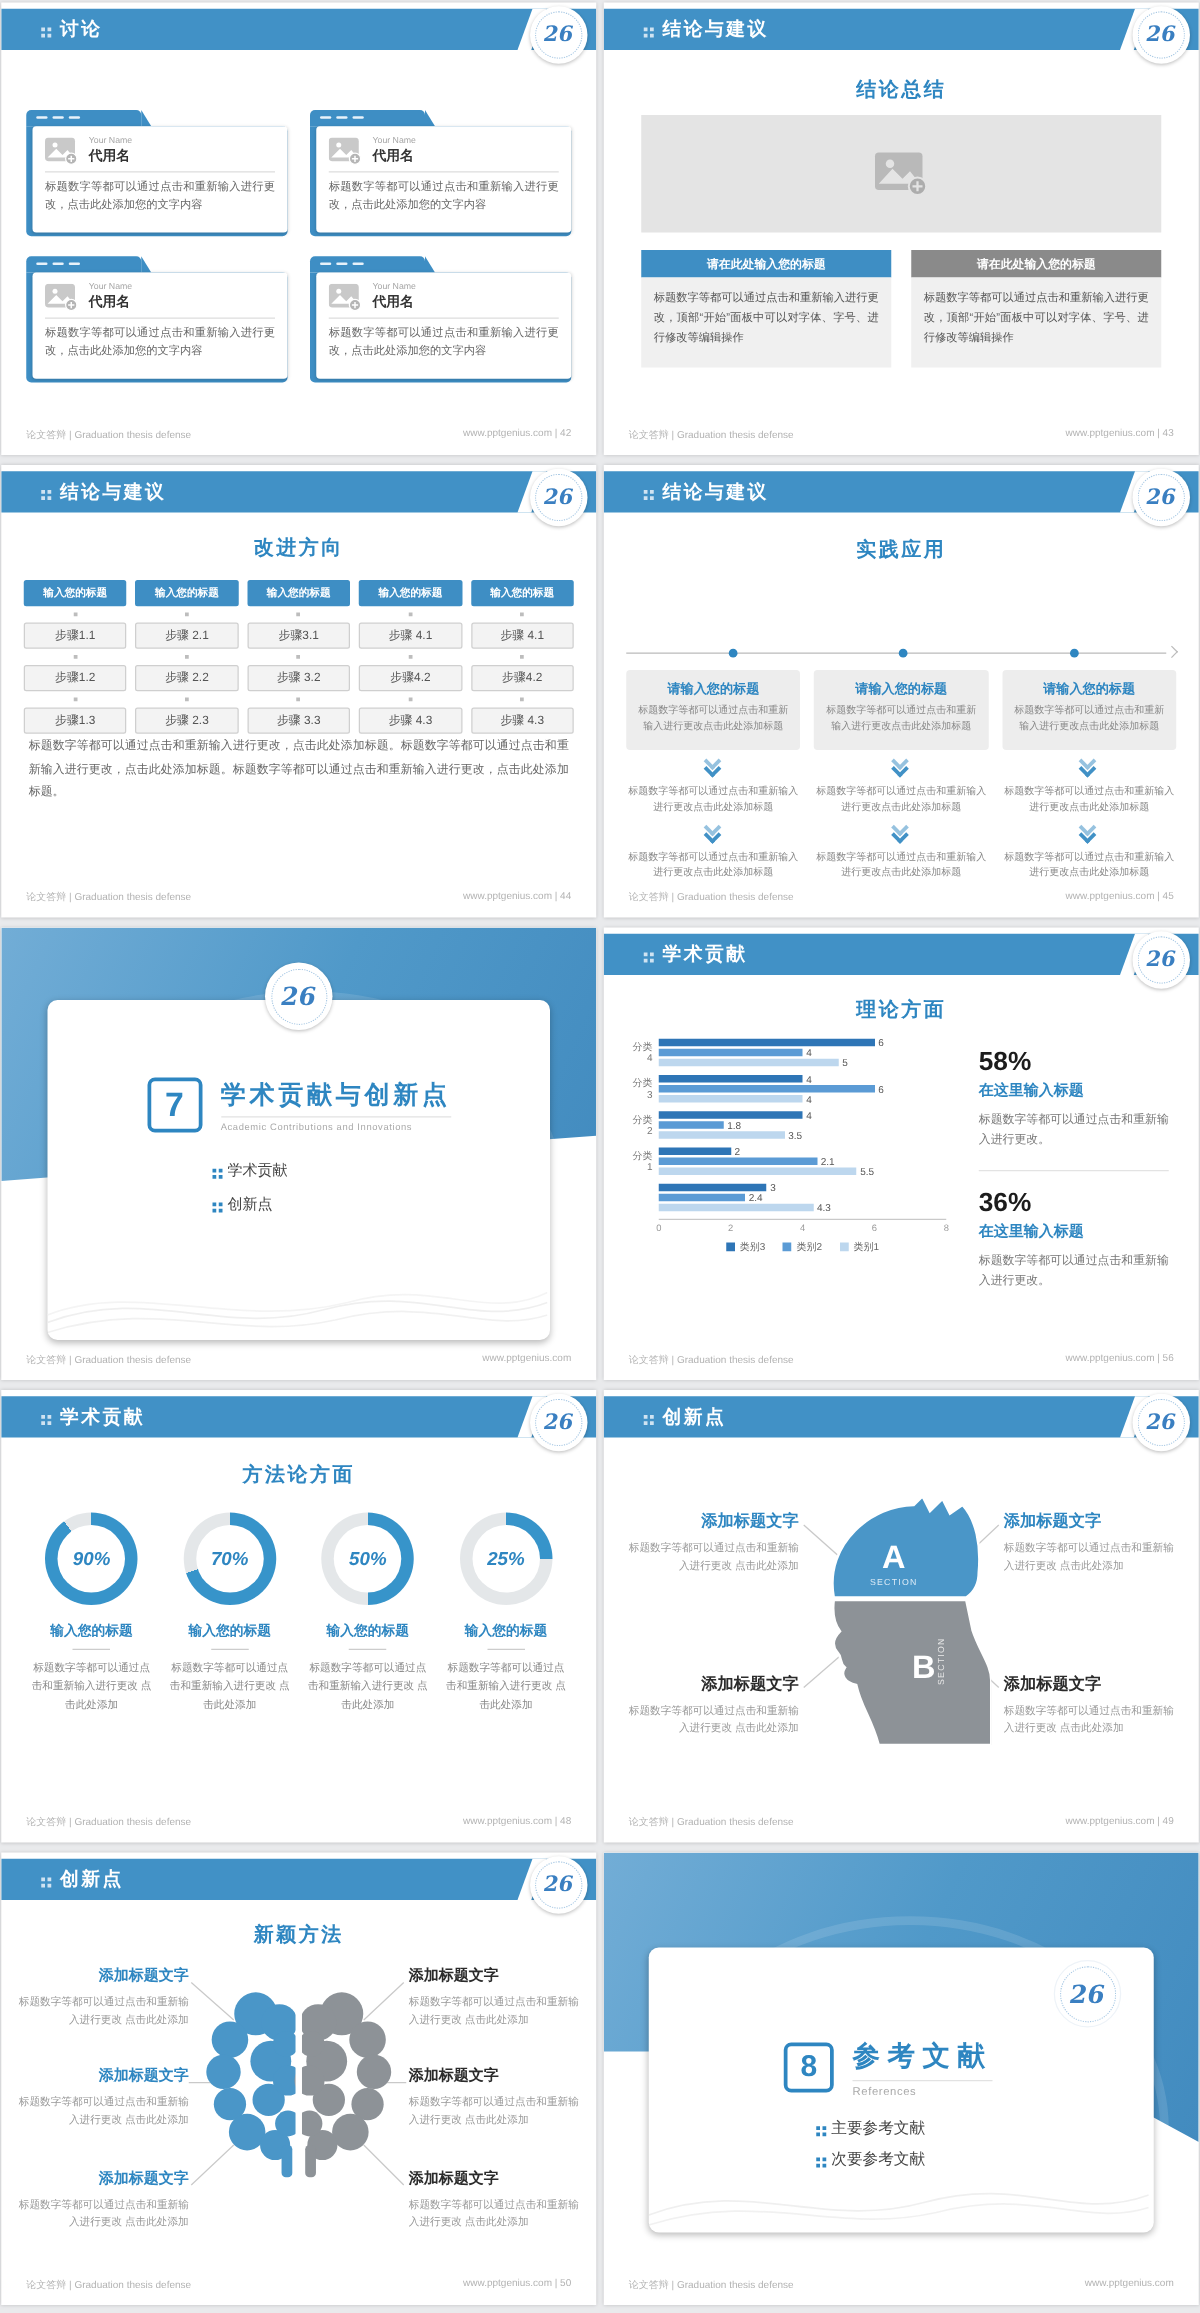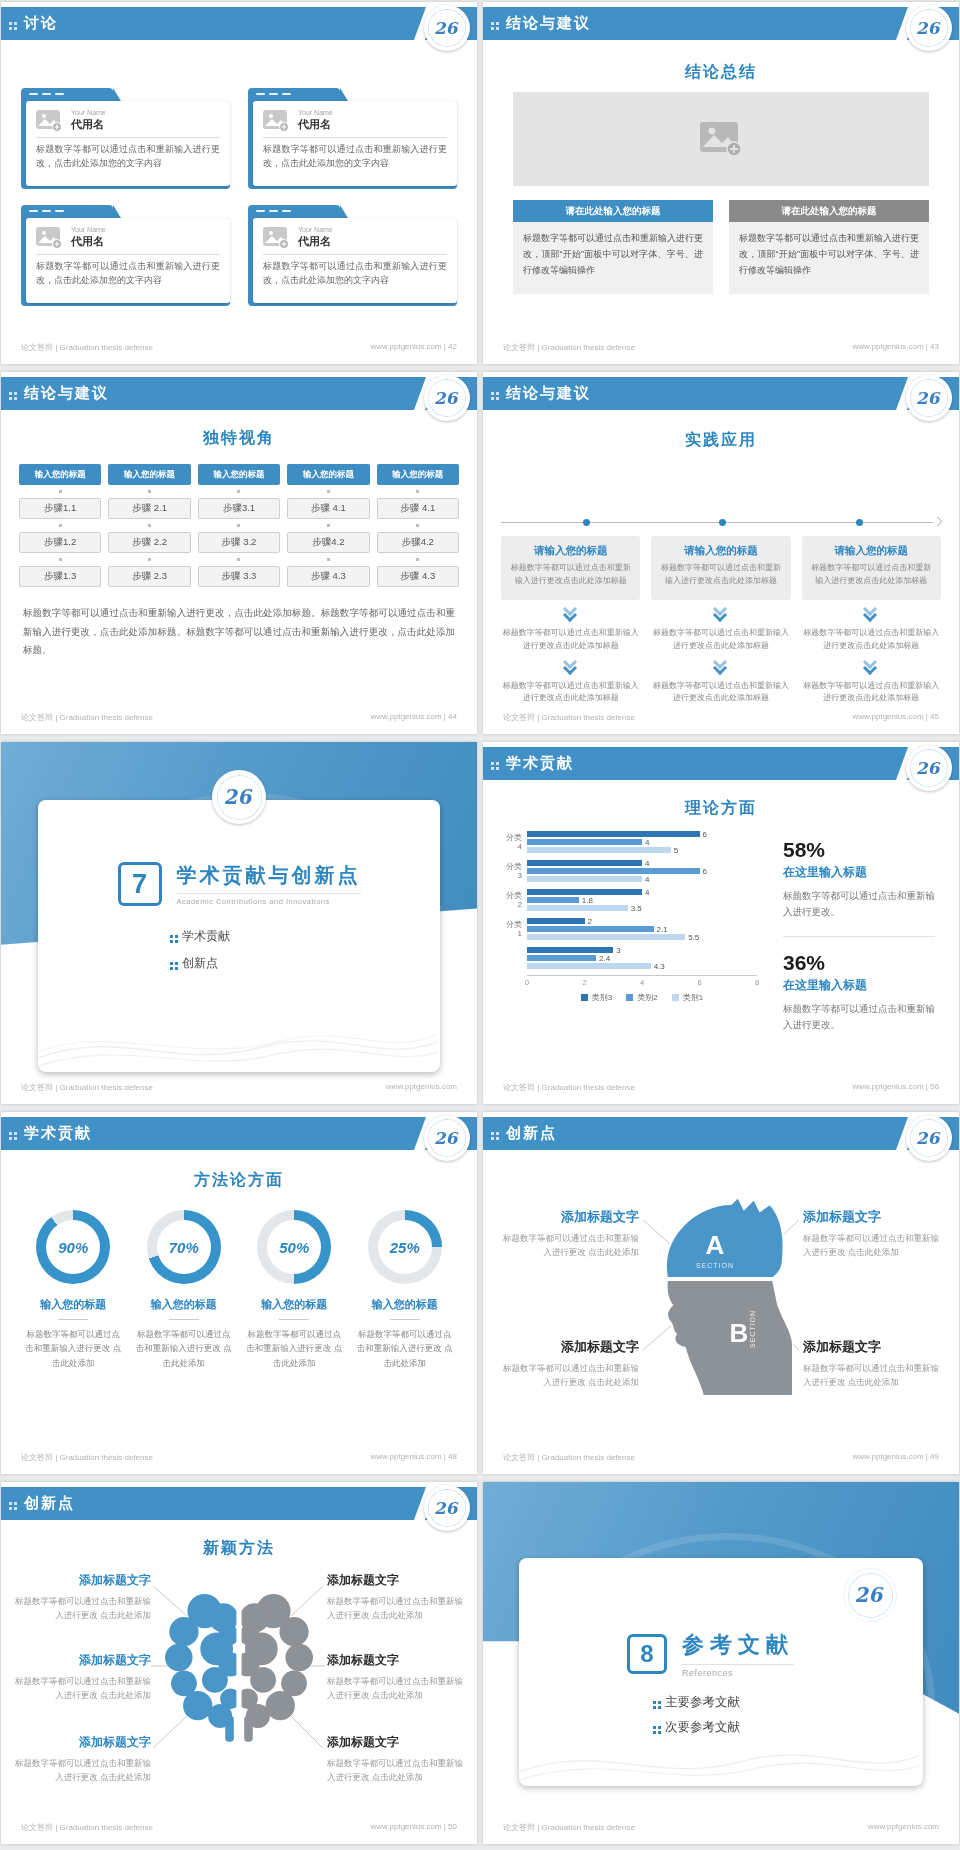--- a/index.html
+++ b/index.html
@@ -1,21 +1,21 @@
 <!DOCTYPE html>
 <html><head>
 <meta charset="utf-8">
 <style>
   *{margin:0;padding:0;box-sizing:border-box;}
   html,body{width:960px;height:1850px;}
   body{background:#e9eaec;font-family:"Liberation Sans",sans-serif;position:relative;overflow:hidden;}
   .grid{position:absolute;inset:0;padding:2px 1px;display:grid;grid-template-columns:476px 476px;grid-auto-rows:362px;gap:8px 6px;}
   .slide{position:relative;background:#fff;overflow:hidden;box-shadow:0 0 3px rgba(0,0,0,.18);}
   
-  .tbar{position:absolute;top:5px;left:0;right:0;height:33px;background:#4191c6;display:flex;align-items:center;padding-left:8px;z-index:2;}
+  .tbar{position:absolute;top:5px;left:0;right:0;height:33px;background:#4191c6;display:flex;align-items:center;padding-left:32px;z-index:2;}
   .tbar .tt{color:#fff;font-size:15px;font-weight:bold;letter-spacing:2px;}
   .dots{display:inline-block;width:3px;height:3px;background:currentColor;box-shadow:5px 0 0 currentColor,0 5px 0 currentColor,5px 5px 0 currentColor;margin-right:12px;vertical-align:2px;color:#cfe3f2;}
   .notch{position:absolute;right:46px;top:0;width:11px;height:100%;background:#fff;transform:skewX(-20deg);}
   .logo{position:absolute;top:3px;right:7px;width:46px;height:46px;border-radius:50%;background:#fff;box-shadow:0 1px 3px rgba(0,0,0,.25);display:flex;align-items:center;justify-content:center;z-index:3;}
   .logo b{width:38px;height:38px;border-radius:50%;border:1px dotted #a9c9e4;display:flex;align-items:center;justify-content:center;color:#3a7fc1;font-family:"DejaVu Serif",serif;font-style:italic;font-size:17px;font-weight:bold;}
   .logo.big{width:54px;height:54px;}
   .logo.big b{width:45px;height:45px;font-size:20px;}
   
   .sfoot{position:absolute;left:20px;right:20px;bottom:11px;display:flex;justify-content:space-between;font-size:8px;color:#b3b3b3;z-index:4;}
   .h2{position:absolute;left:0;right:0;text-align:center;color:#2e86c1;font-size:16px;font-weight:bold;letter-spacing:2px;z-index:2;}
@@ -37,21 +37,21 @@
   .twocol{position:absolute;left:30px;right:30px;top:198px;display:grid;grid-template-columns:1fr 1fr;gap:16px;}
   .colhead{height:22px;display:flex;align-items:center;justify-content:center;color:#fff;font-size:9.5px;font-weight:bold;}
   .colhead.blue{background:#3e8ec4;}
   .colhead.grey{background:#8a8a8a;}
   .colbody{background:#f0f0f0;padding:9px 10px;font-size:9px;color:#555;line-height:1.75;text-align:justify;min-height:72px;}
   
   .steps{position:absolute;left:18px;right:18px;top:92px;display:grid;grid-template-columns:repeat(5,1fr);gap:7px;}
   .stcol .sthead{height:21px;background:#3e8ec4;border-radius:2px;color:#fff;font-size:8.5px;font-weight:bold;display:flex;align-items:center;justify-content:center;}
   .stbox{height:21px;background:#f3f3f3;border:1px solid #cfcfcf;border-radius:2px;font-size:9.5px;color:#555;display:flex;align-items:center;justify-content:center;}
   .mini{width:3px;height:3px;background:#bdbdbd;margin:5px auto;}
-  .para{position:absolute;left:22px;right:22px;top:232px;font-size:9.5px;color:#666;line-height:1.95;text-align:justify;}
+  .para{position:absolute;left:22px;right:22px;top:216px;font-size:9.5px;color:#666;line-height:1.95;text-align:justify;}
   
   .tl{position:absolute;left:18px;right:18px;top:146px;height:10px;}
   .tl .line{position:absolute;left:0;right:8px;top:4px;border-top:1px solid #bbb;}
   .tl .arr{position:absolute;right:0;top:0;width:7px;height:7px;border-top:1px solid #bbb;border-right:1px solid #bbb;transform:rotate(45deg);}
   .tl .dot{position:absolute;top:1px;width:7px;height:7px;border-radius:50%;background:#2e86c1;}
   .appcols{position:absolute;left:18px;right:18px;top:164px;display:grid;grid-template-columns:repeat(3,1fr);gap:11px;}
   .appbox{background:#ededed;border-radius:3px;padding:8px 9px;min-height:64px;}
   .appbox h4{color:#2e86c1;font-size:10.5px;text-align:center;margin-bottom:4px;}
   .apptxt{font-size:8px;color:#888;line-height:1.6;text-align:center;}
   .chev{display:block;margin:7px auto 5px auto;width:18px;height:15px;position:relative;}
@@ -273,21 +273,21 @@
 
   <div class="slide">
     <div class="tbar">
       <span class="dots"></span>
       <span class="tt">结论与建议</span>
       <span class="notch"></span>
     </div>
     <div class="logo">
         <b>26</b>
       </div>
-    <div class="h2" style="top:56px">独特视角</div>
+    <div class="h2" style="top:56px">改进方向</div>
     <div class="steps" id="stepcols">
         <div class="stcol">
           <div class="sthead">输入您的标题</div>
           <div class="mini"></div>
           <div class="stbox">步骤1.1</div>
           <div class="mini"></div>
           <div class="stbox">步骤1.2</div>
           <div class="mini"></div>
           <div class="stbox">步骤1.3</div>
         </div>

